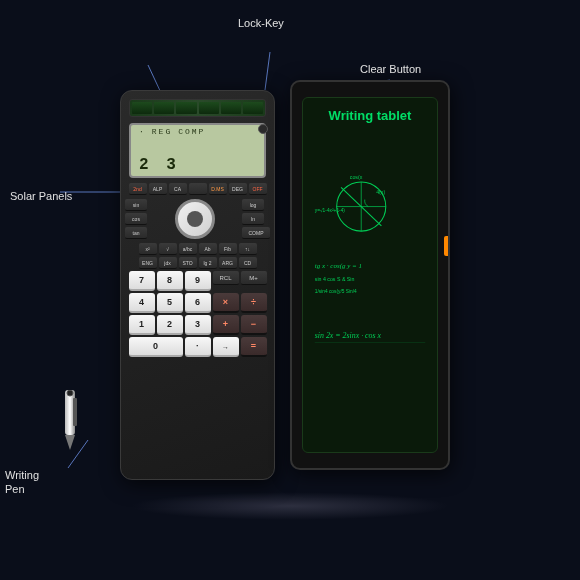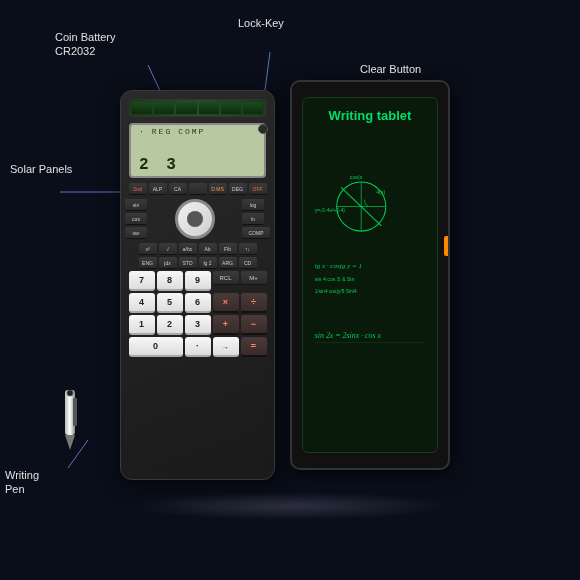--- a/index.html
+++ b/index.html
@@ -467,33 +467,30 @@
             <stop offset="100%" stop-color="#888"></stop>
           </linearGradient>
         </defs>
         <polygon points="10,45 20,45 15,60" fill="#777"></polygon>
         <rect x="18" y="8" width="4" height="28" rx="1" fill="#555"></rect>
         <circle cx="15" cy="3" r="3" fill="#222" stroke="#555" stroke-width="1"></circle>
       </svg>
     </div>
   </div>
 
-  <div class="annotation" style="left:55px; top:30px;">
-    <span>Coin Battery<br>CR2032</span>
-  </div>
 
   <div class="annotation" style="left:238px; top:16px;">
     <span>Lock-Key</span>
   </div>
 
   <div class="annotation" style="left:360px; top:62px;">
     <span>Clear Button</span>
   </div>
 
-  <div class="annotation" style="left:10px; top:162px;">
+  <div class="annotation" style="left:10px; top:189px;">
     <span>Solar Panels</span>
   </div>
 
   <div class="annotation" style="left:5px; top:468px;">
     <span>Writing<br>Pen</span>
   </div>
 
 </div>
 
 </body></html>

